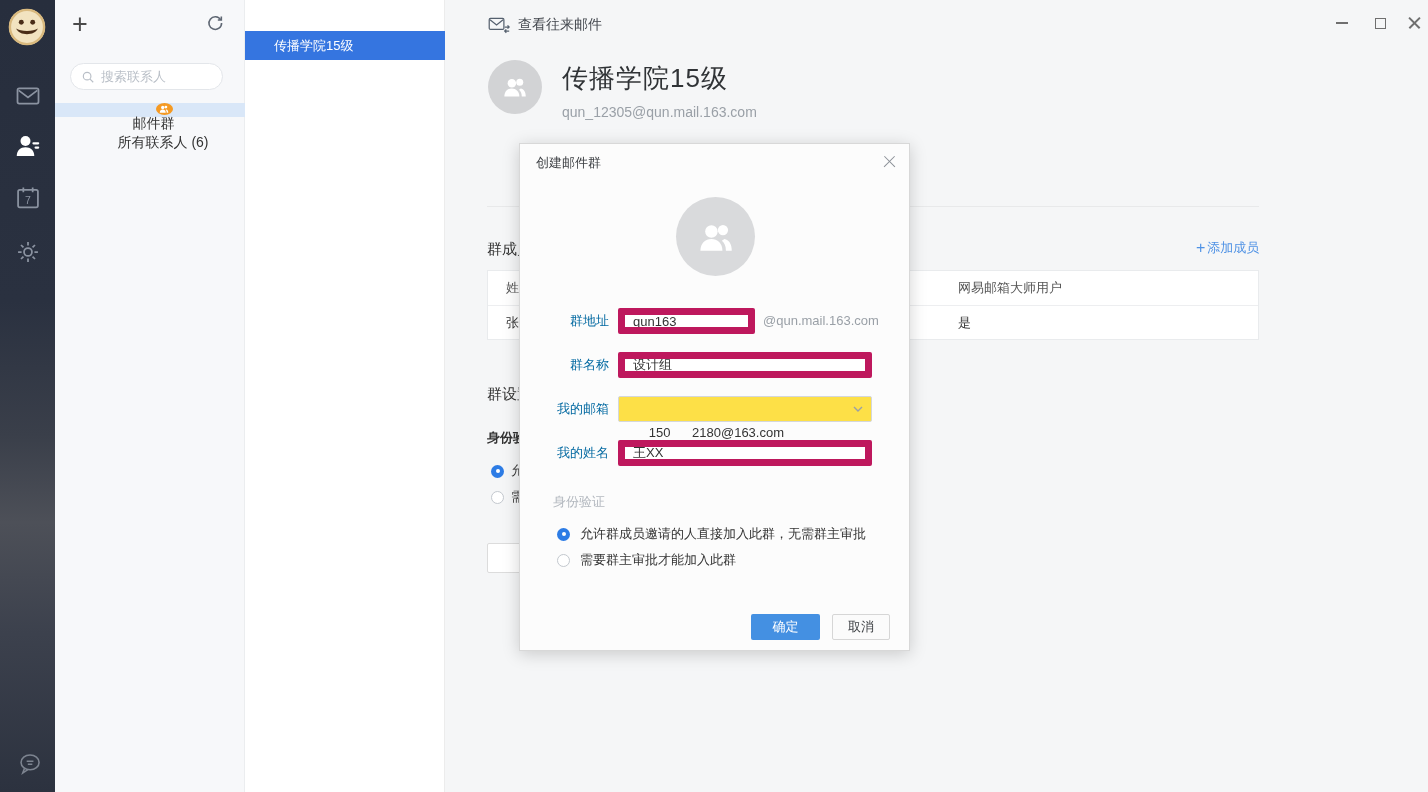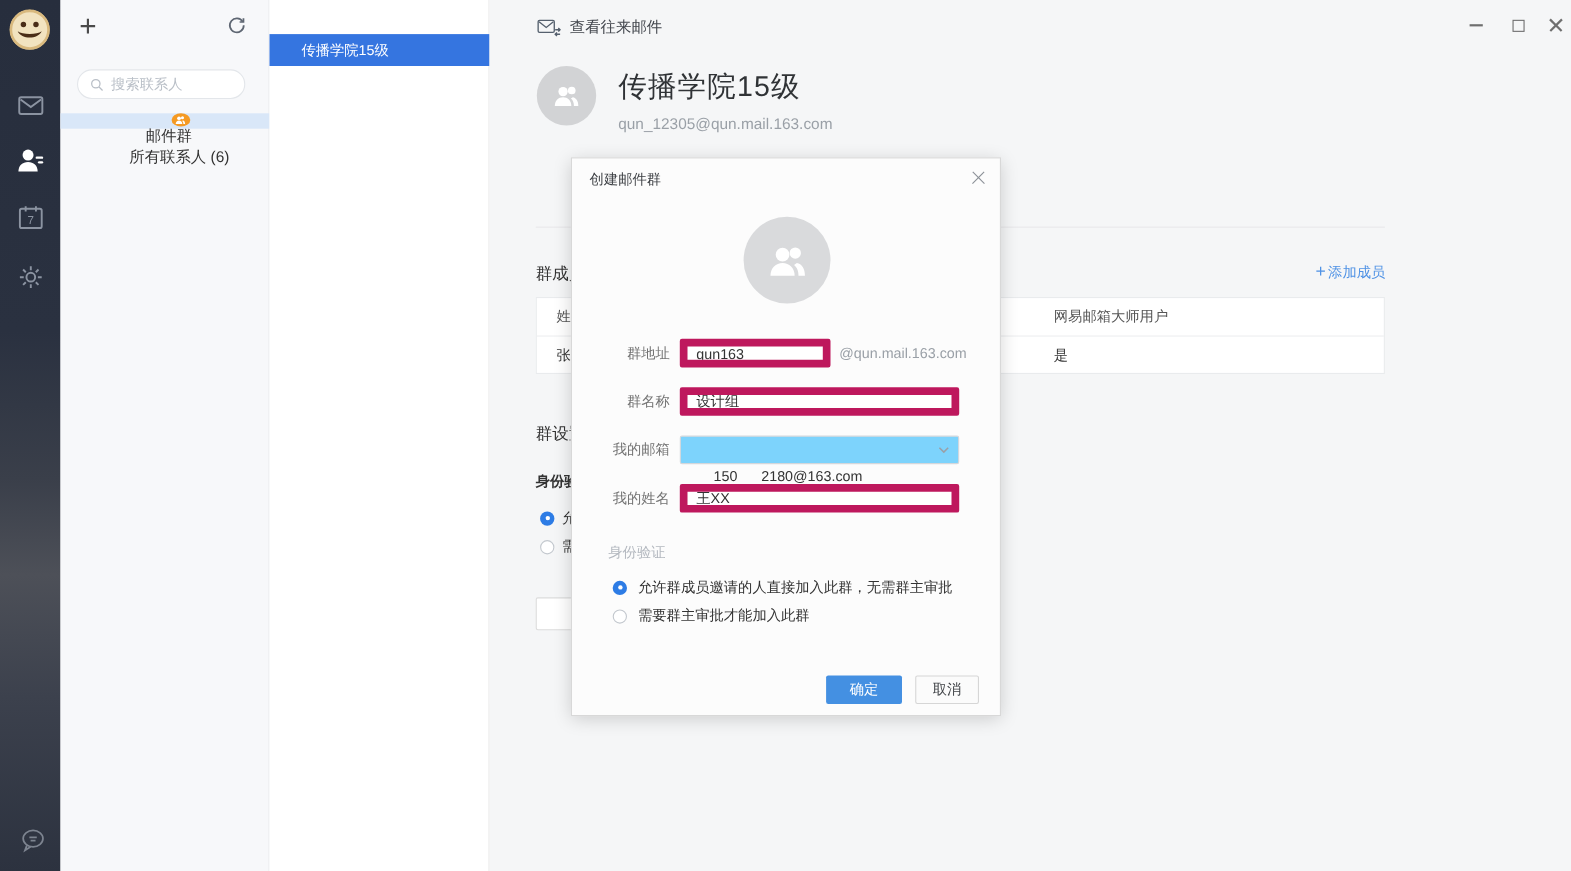--- a/index.html
+++ b/index.html
@@ -56,24 +56,24 @@
   .cross::before { transform:rotate(45deg); } .cross::after { transform:rotate(-45deg); }
 
   
   #dialog { left:519px; top:143px; width:391px; height:508px; background:#fcfcfc; border:1px solid #d8d8d8; box-shadow:0 3px 16px rgba(0,0,0,.18); }
   #dialog-title { position:absolute; left:16px; top:10px; font-size:13px; color:#3c3f43; }
   #dialog-close { position:absolute; right:12px; top:10px; width:15px; height:15px; cursor:pointer; }
   #dialog-close::before,#dialog-close::after { content:""; position:absolute; left:0; top:6.5px; width:15px; height:1.4px; background:#8a8f96; }
   #dialog-close::before { transform:rotate(45deg); } #dialog-close::after { transform:rotate(-45deg); }
   #dialog-avatar { position:absolute; left:156px; top:53px; width:79px; height:79px; border-radius:50%; background:#d9dadc; display:flex; align-items:center; justify-content:center; }
   .form-row { position:absolute; left:0; width:391px; height:26px; }
-  .form-label { position:absolute; width:89px; text-align:right; font-size:13px; color:#737373; line-height:26px; }
+  .form-label { position:absolute; width:89px; text-align:right; font-size:13px; color:#0369a1; line-height:26px; }
   .form-input { position:absolute; left:98px; height:26px; border:7px solid #be185d; border-radius:2px; background:#fff; font-size:13px; color:#333; padding:0 8px; outline:none; font-family:"Liberation Sans","DejaVu Sans",sans-serif; }
   .suffix { position:absolute; left:243px; font-size:13px; color:#9aa0a7; line-height:26px; }
-  .fake-select { position:absolute; left:98px; width:254px; height:26px; border:1px solid #d4d7db; border-radius:2px; background:#7dd3fc; font-size:13px; color:#333; line-height:24px; padding:0 8px; white-space:pre; cursor:pointer; }
+  .fake-select { position:absolute; left:98px; width:254px; height:26px; border:1px solid #d4d7db; border-radius:2px; background:#fde047; font-size:13px; color:#333; line-height:24px; padding:0 8px; white-space:pre; cursor:pointer; }
   .fake-select svg { position:absolute; right:8px; top:9px; }
   #dlg-identity { position:absolute; left:33px; top:349px; font-size:13px; color:#b3b8bf; }
   .dlg-radio-row { position:absolute; left:37px; display:flex; align-items:center; gap:10px; font-size:13px; color:#333; cursor:pointer;font-family:Liberation Mono, monospace; }
   #btn-ok { position:absolute; left:231px; top:470px; width:69px; height:26px; background:#4490e2; border:none; border-radius:2px; color:#fff; font-size:13px; cursor:pointer; font-family:inherit; }
   #btn-cancel { position:absolute; left:312px; top:470px; width:58px; height:26px; background:#fbfbfb; border:1px solid #d6d6d6; border-radius:2px; color:#3c3f43; font-size:13px; cursor:pointer; font-family:inherit; }
 </style>
 </head>
 <body>
 
 <aside id="sidebar" class="abs">

